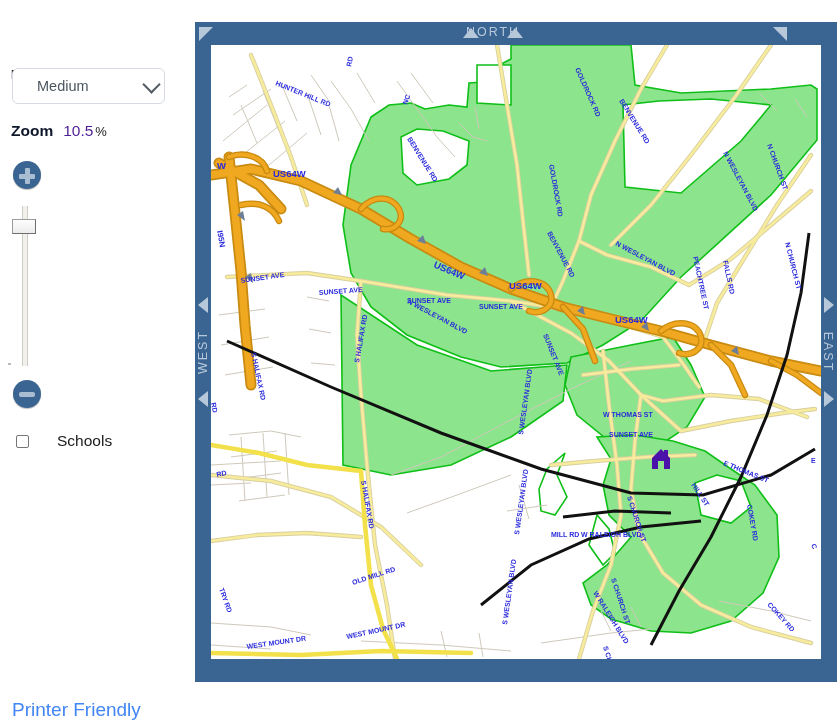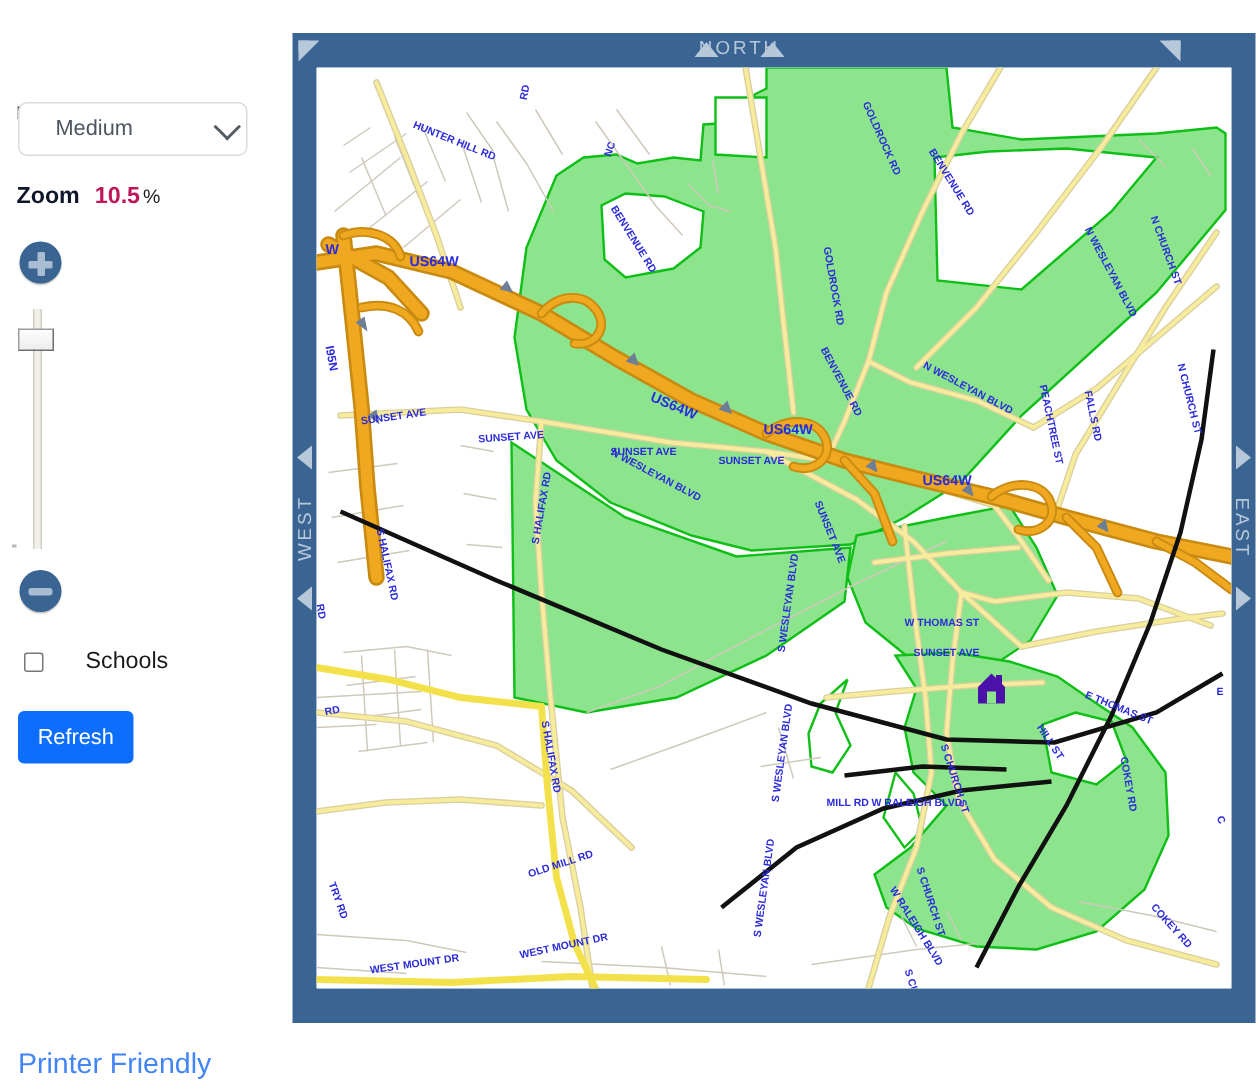--- a/index.html
+++ b/index.html
@@ -27,21 +27,21 @@
   }
   .select-wrap{position:absolute;left:0;top:0;}
   .caret{
     position:absolute;left:145px;top:78px;width:11px;height:11px;
     border-right:2px solid #555c63;border-bottom:2px solid #555c63;
     transform:rotate(45deg);pointer-events:none;
   }
 
   .zoom-row{position:absolute;left:11px;top:122px;white-space:nowrap;}
   .zoom-label{font-size:15.5px;font-weight:bold;color:#0f172a;}
-  .zoom-value{font-size:15.5px;font-weight:bold;color:#be185d;margin-left:10px;}
+  .zoom-value{font-size:15.5px;font-weight:normal;color:#4c1d95;margin-left:10px;}
   .zoom-pct{font-size:13px;color:#1a1a1a;margin-left:2px;}
 
   .zbtn{
     position:absolute;width:28px;height:28px;border-radius:50%;
     background:#3a6592;border:none;cursor:pointer;padding:0;
     box-shadow:0 1px 1px rgba(0,0,0,.25);
   }
   .zbtn.plus{left:13px;top:161px;}
   .zbtn.minus{left:13px;top:380px;}
   .zbtn .bar{position:absolute;background:#a9bdd2;border-radius:1px;}
@@ -144,21 +144,20 @@
 
     <button class="zbtn minus">
       <span class="bar h"></span>
     </button>
 
     <div class="check-row">
       <span class="chk"></span>
       <span class="check-label">Schools</span>
     </div>
 
-    <button class="refresh-btn">Refresh</button>
 
     <a class="printer-link">Printer Friendly</a>
   </div>
 
   <div class="mapframe">
 
     <div class="mapclip">
       <svg width="610" height="614" viewBox="0 0 610 614" xmlns="http://www.w3.org/2000/svg">
         <rect x="0" y="0" width="610" height="614" fill="#ffffff"></rect>
 

